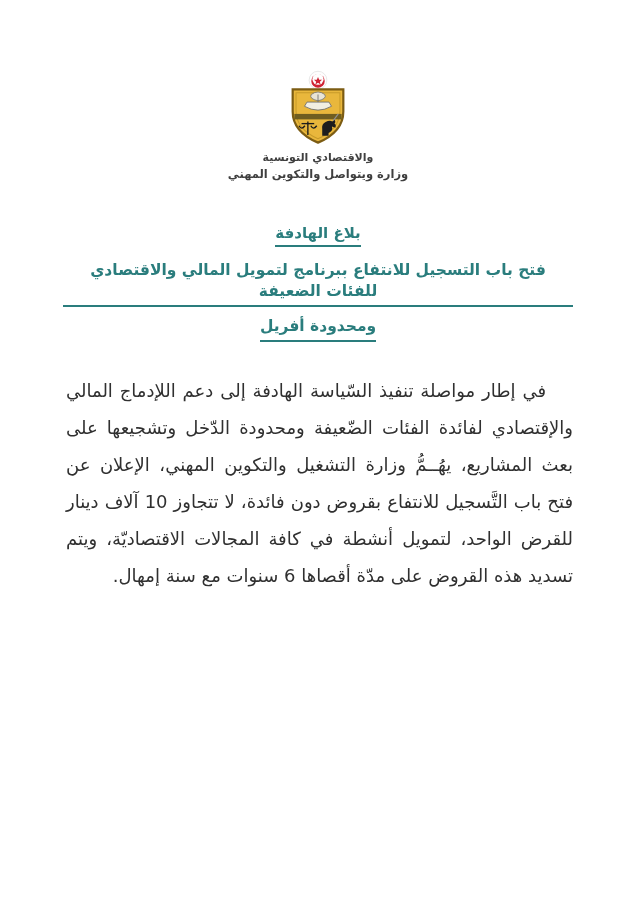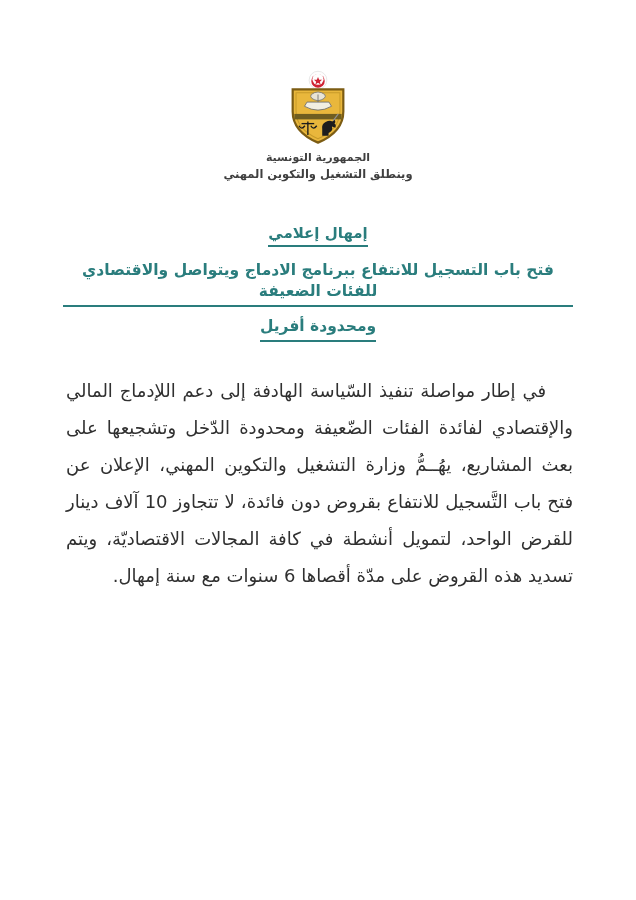--- a/index.html
+++ b/index.html
@@ -120,31 +120,31 @@
       <g stroke="#1d1d1d" stroke-width="1.6" fill="none">
         <line x1="33" y1="61" x2="33" y2="77"></line>
         <line x1="25.5" y1="63.5" x2="40.5" y2="63.5"></line>
         <path d="M22.5,66 q3,5.5 7,0"></path>
         <path d="M36.5,66 q3,5.5 7,0"></path>
       </g>
 
       <path d="M50,78 L50,70 Q49,64 54,61.5 Q59,59 62,61 L64.5,58.5 Q66.5,61.5 64.5,63.5 Q67,65 65.5,68.5 L61.5,67 Q63,72.5 57.5,74.5 L57.5,78 Z" fill="#1d1d1d"></path>
       <line x1="63" y1="60" x2="69" y2="52" stroke="#8f8f8f" stroke-width="1.4"></line>
     </svg>
-    <div class="gov-line1">الجمهورية التونسية</div>
-    <div class="gov-line2">وينطلق التشغيل والتكوين المهني</div>
+    <div class="gov-line1">والاقتصادي التونسية</div>
+    <div class="gov-line2">وزارة ويتواصل والتكوين المهني</div>
   </div>
 
   <div class="title-row">
-    <span class="title-text">إمهال إعلامي</span>
+    <span class="title-text">بلاغ الهادفة</span>
   </div>
 
   <div class="subtitle">
     <div class="sub-row">
-      <span class="sub-line">فتح باب التسجيل للانتفاع ببرنامج الادماج ويتواصل والاقتصادي للفئات الضعيفة</span>
+      <span class="sub-line">فتح باب التسجيل للانتفاع ببرنامج لتمويل المالي والاقتصادي للفئات الضعيفة</span>
     </div>
     <div class="sub-row">
       <span class="sub-line">ومحدودة أفريل</span>
     </div>
   </div>
 
   <div class="body-block">
     <p class="body-par" dir="rtl">في إطار مواصلة تنفيذ السّياسة الهادفة إلى دعم اللإدماج المالي والإقتصادي لفائدة الفئات الضّعيفة ومحدودة الدّخل وتشجيعها على بعث المشاريع، يهُــمُّ وزارة التشغيل والتكوين المهني، الإعلان عن فتح باب التَّسجيل للانتفاع بقروض دون فائدة، لا تتجاوز 10 آلاف دينار للقرض الواحد، لتمويل أنشطة في كافة المجالات الاقتصاديّة، ويتم تسديد هذه القروض على مدّة أقصاها 6 سنوات مع سنة إمهال.</p>
   </div>
 

